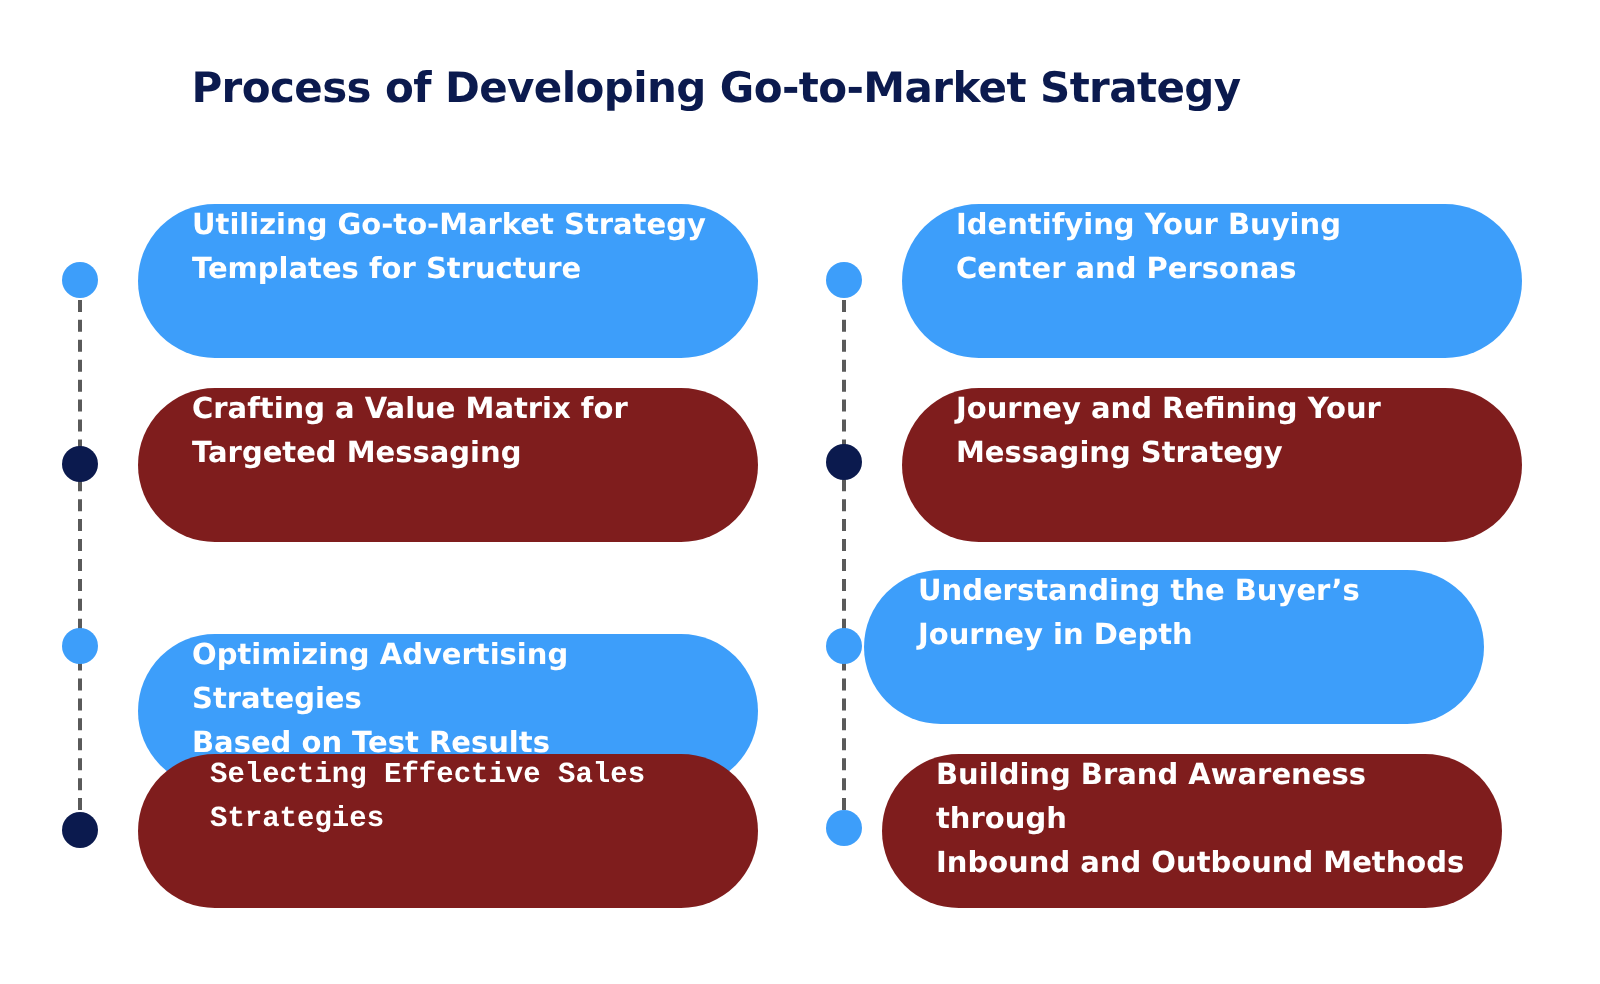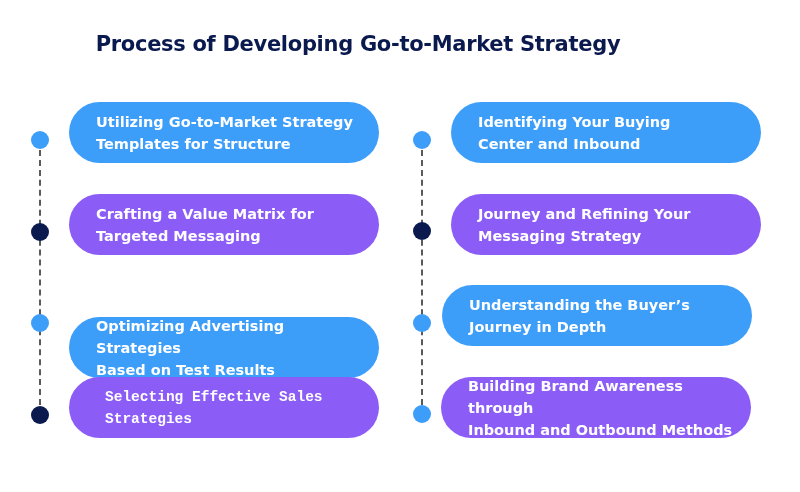--- a/index.html
+++ b/index.html
@@ -11,27 +11,27 @@
     position: absolute; left: 0; top: 32px; width: 716px; text-align: center;
     font-size: 21px; font-weight: bold; color: #0b1a4e; letter-spacing: -0.3px;
   }
   .timeline {
     position: absolute; width: 0; border-left: 2px dashed #5a5a5a;
   }
   .dot {
     position: absolute; width: 18px; height: 18px; border-radius: 50%;
   }
   .pill {
-    position: absolute; width: 310px; height: 61px; border-radius: 39px;
-    display: flex; align-items: center; box-sizing: border-box; padding-left: 27px; padding-right: 14px;
+    position: absolute; width: 310px; height: 77px; border-radius: 39px;
+    display: flex; align-items: flex-start; box-sizing: border-box; padding-left: 27px; padding-right: 14px;
     color: #ffffff; font-size: 14.5px; font-weight: bold; line-height: 22px;
   }
   .pill span { display: block; white-space: pre-line; }
   .light { background: #3d9efa; }
-  .dark { background: #8b5cf6; }
+  .dark { background: #7f1d1d; }
   .dot.light { background: #3d9efa; }
   .dot.dark { background: #0b1a4e; }
 </style>
 </head>
 <body>
 
 <div class="title">Process of Developing Go-to-Market Strategy</div>
 
 <div>
   <div class="timeline" style="left:39px; top:140px; height:275px;"></div>
@@ -60,27 +60,27 @@
 
 <div>
   <div class="timeline" style="left:421px; top:140px; height:275px;"></div>
   <div class="dot light" style="left:413px; top:131px;"></div>
   <div class="dot dark" style="left:413px; top:222px;"></div>
   <div class="dot light" style="left:413px; top:314px;"></div>
   <div class="dot light" style="left:413px; top:405px;"></div>
 
   <div class="pill light" style="left:451px; top:102px;">
     <span>Identifying Your Buying
-Center and Inbound</span>
+Center and Personas</span>
   </div>
   <div class="pill dark" style="left:451px; top:194px;">
     <span>Journey and Refining Your
 Messaging Strategy</span>
   </div>
-  <div class="pill light" style="left:442px; top:285px;">
+  <div class="pill light" style="left:432px; top:285px;">
     <span>Understanding the Buyer’s
 Journey in Depth</span>
   </div>
   <div class="pill dark" style="left:441px; top:377px;">
     <span>Building Brand Awareness through
 Inbound and Outbound Methods</span>
   </div>
 </div>
 
 </body></html>

